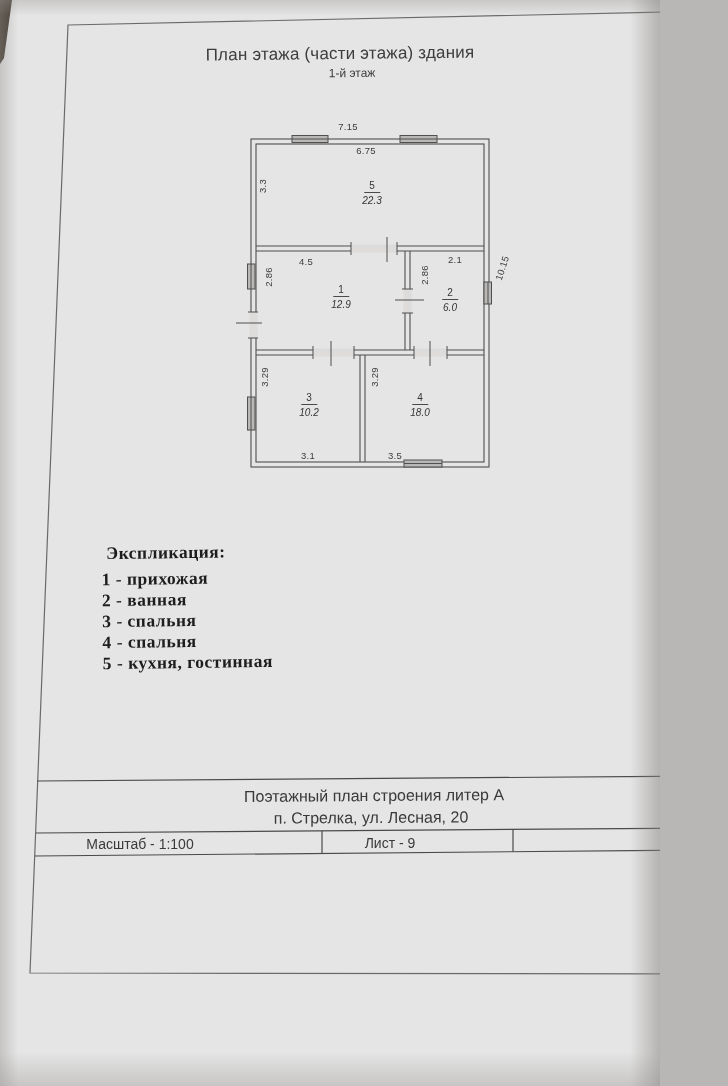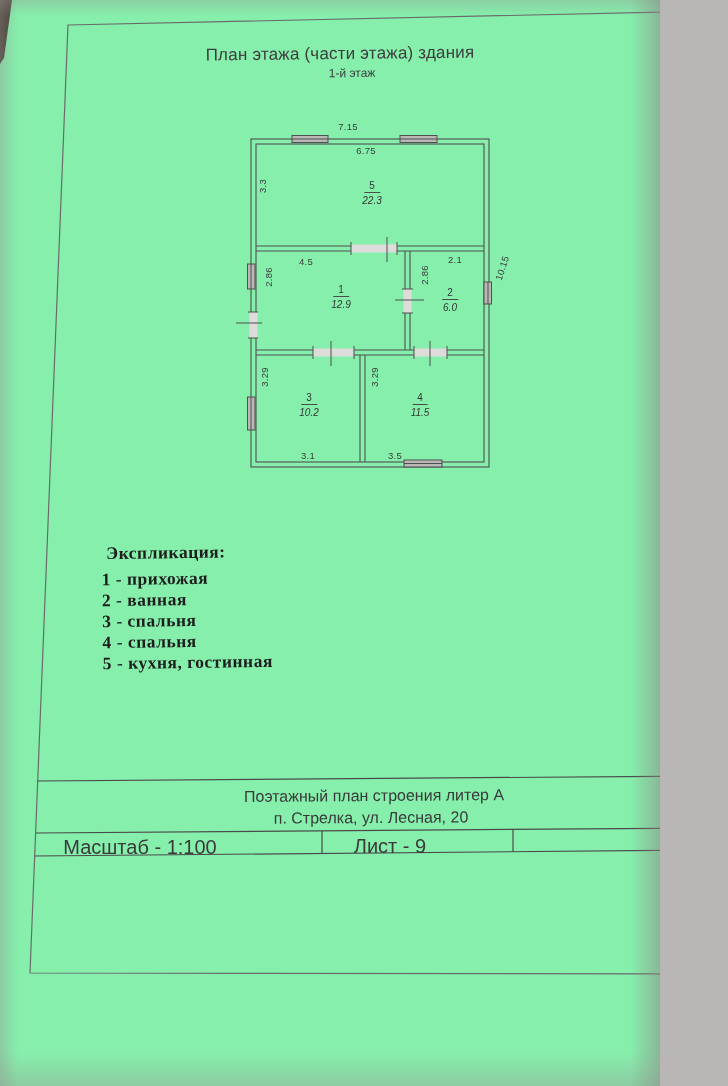--- a/index.html
+++ b/index.html
@@ -1,18 +1,18 @@
 <!DOCTYPE html>
 <html><head>
 <meta charset="utf-8">
 <style>
   html,body{margin:0;padding:0;background:#b9b7b5;}
   .page{
     position:relative;width:660px;height:1086px;overflow:hidden;
-    background:#86efac;
+    background:#e5e5e5;
     font-family:"Liberation Sans", sans-serif;
   }
   
   .shade{position:absolute;pointer-events:none;}
   .shade.top{left:0;top:0;width:728px;height:16px;background:linear-gradient(to bottom,rgba(150,147,144,.35),rgba(150,147,144,0));}
   .shade.left{left:0;top:0;width:18px;height:1086px;background:linear-gradient(to right,rgba(150,147,144,.40),rgba(150,147,144,0));}
   .shade.right{right:0;top:0;width:30px;height:1086px;background:linear-gradient(to left,rgba(140,137,134,.55),rgba(140,137,134,0));}
   .shade.bottom{left:0;bottom:0;width:728px;height:34px;background:linear-gradient(to top,rgba(150,147,144,.38),rgba(150,147,144,0));}
 
   svg.overlay{position:absolute;left:0;top:0;}
@@ -30,21 +30,21 @@
   .room-label .area{padding-top:1.5px;font-style:italic;}
 
   .explication{position:absolute;left:102px;top:542px;transform:rotate(-0.8deg);
     font-family:"Liberation Serif", serif;font-weight:bold;color:#1d1d1d;
     font-size:17.5px;letter-spacing:.5px;}
   .explication .head{margin:0 0 5px 5px;}
   .explication .item{line-height:21px;white-space:nowrap;}
 
   .tb-text{position:absolute;color:#3a3a3a;white-space:nowrap;transform:translateX(-50%);}
   .tb-title{font-size:16px;transform:translateX(-50%) rotate(-0.4deg);}
-  .tb-cell{font-size:20px;}
+  .tb-cell{font-size:14px;}
 
   .handwritten{position:absolute;left:692px;top:-5px;color:#7b7977;font-size:13px;font-style:italic;transform:rotate(-7deg);}
 </style>
 </head>
 <body>
 
 <div class="page">
 
   <svg class="overlay" width="728" height="1086" viewBox="0 0 728 1086">
 
@@ -148,21 +148,21 @@
   <div class="room-label" style="left:450px;top:287px">
     <div class="num">2</div>
     <div class="area">6.0</div>
   </div>
   <div class="room-label" style="left:309px;top:392px">
     <div class="num">3</div>
     <div class="area">10.2</div>
   </div>
   <div class="room-label" style="left:420px;top:392px">
     <div class="num">4</div>
-    <div class="area">11.5</div>
+    <div class="area">18.0</div>
   </div>
 
   <div class="explication">
     <div class="head item">Экспликация:</div>
     <div class="item">1 - прихожая</div>
     <div class="item">2 - ванная</div>
     <div class="item">3 - спальня</div>
     <div class="item">4 - спальня</div>
     <div class="item">5 - кухня, гостинная</div>
   </div>

